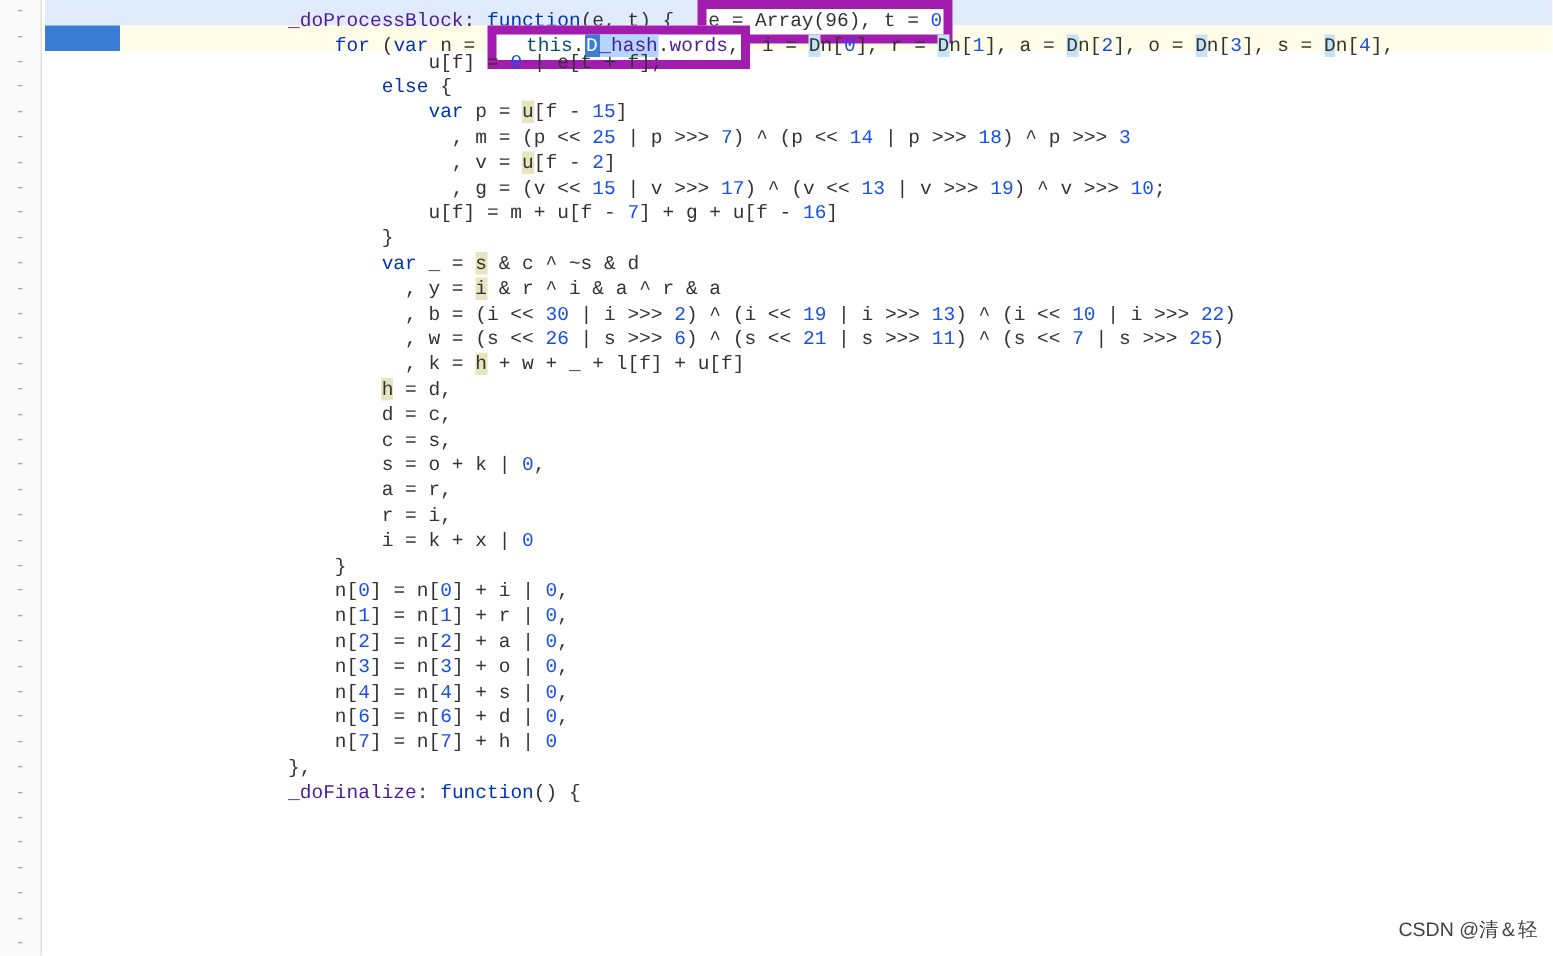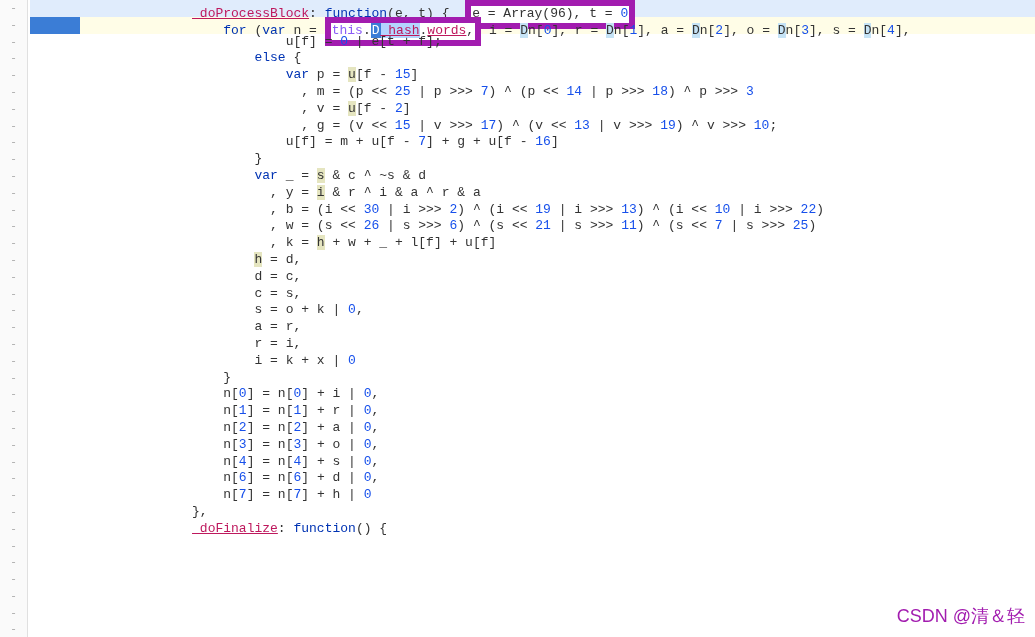--- a/index.html
+++ b/index.html
@@ -44,37 +44,37 @@
       line-height: 16.8px;
       padding-left: 6px;
     }
     .line.first {
       background: #e0ecfc;
     }
     .line.second {
       background: linear-gradient(to right, #3b7dd6 0, #3b7dd6 50px, #fffde7 50px, #fffde7 100%);
     }
     .kw { color: #0033b3; }
-    .prop { color: #be185d; text-decoration: underline; }
+    .prop { color: #4c1d95; }
     .num { color: #1750eb; }
-    .this { color: #8b5cf6; }
+    .this { color: #0c4a6e; margin-left: 19px; }
     .highlight-bg { background: #b4d5fe; }
     .red-box {
       border: 6px solid #a21caf;
       padding: 0 1px;
       background: #fff;
       display: inline-block;
     }
     .sel-bracket { background: #c5e3f6; }
     .watermark {
       position: absolute;
       right: 10px;
       bottom: 8px;
-      color: #a21caf;
-      font-size: 18px;
+      color: #404040;
+      font-size: 13px;
       font-family: sans-serif;
     }
     .hi-char { background: #e5e5c0; }
     .blue-cursor {
       background: #3b7dd6;
       color: #fff;
       padding: 0 1px;
     }
   </style>
 </head>

